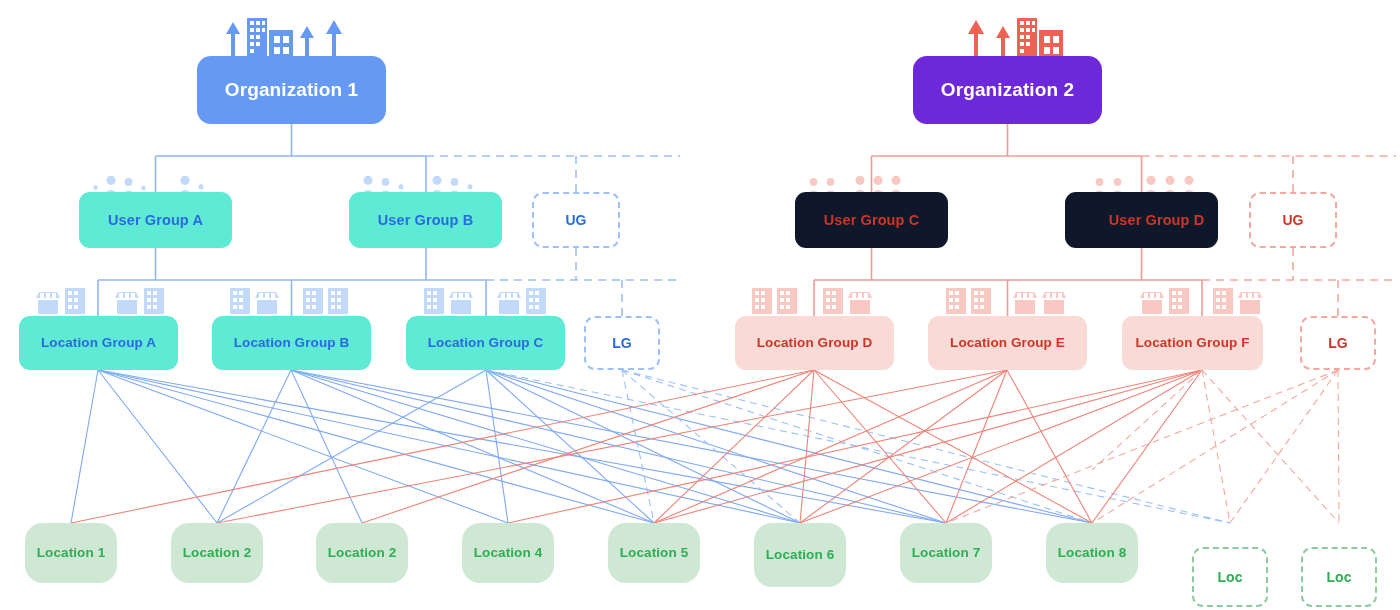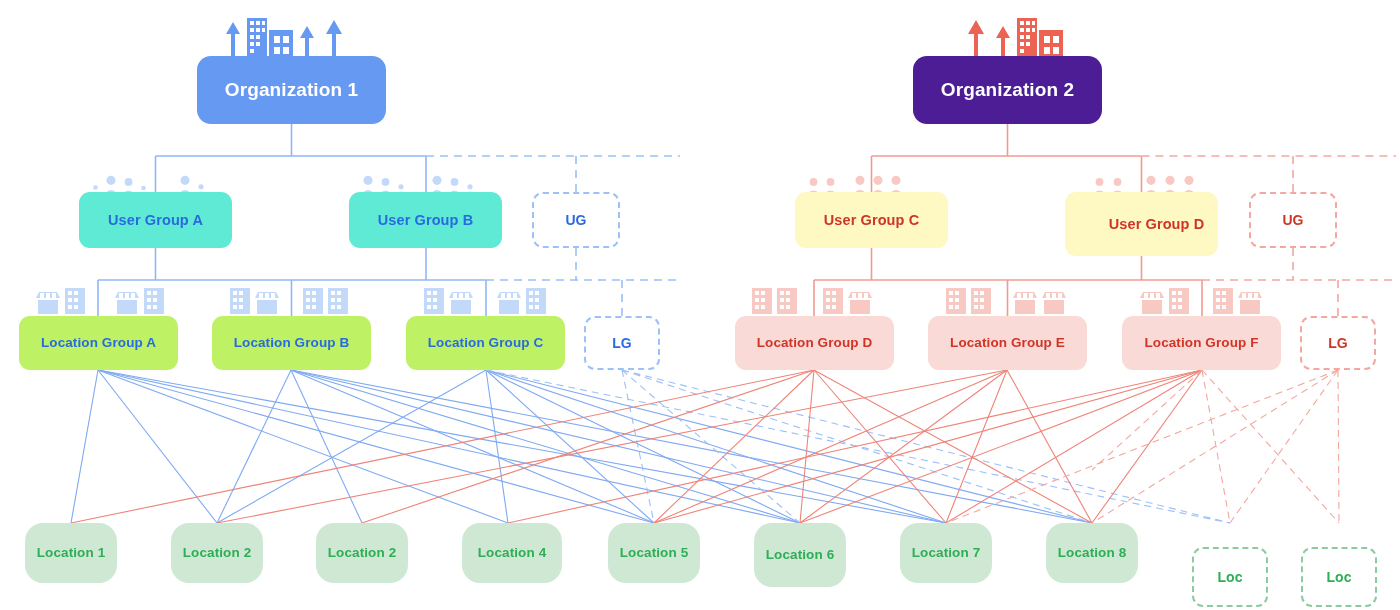--- a/index.html
+++ b/index.html
@@ -3,25 +3,25 @@
 <meta charset="utf-8">
 <style>
   html,body{margin:0;padding:0;background:#ffffff;}
   body{width:1400px;height:610px;font-family:"Liberation Sans",sans-serif;overflow:hidden;}
   #stage{position:relative;width:1400px;height:610px;}
   #wires{position:absolute;left:0;top:0;width:1400px;height:610px;}
   .node{position:absolute;box-sizing:border-box;display:flex;align-items:center;justify-content:center;
         text-align:center;line-height:1.15;font-weight:700;letter-spacing:.1px;}
   .org{border-radius:14px;color:#ffffff;font-size:19px;}
   .org.blue{background:#6699f2;}
-  .org.red{background:#4c1d95;}
+  .org.red{background:#6d28d9;}
   .grp{border-radius:11px;font-size:14.5px;}
   .ug.blue{background:#5eead4;color:#2a6ae0;}
-  .ug.red{background:#fef9c3;color:#cf3527;}
-  .lg.blue{background:#bef264;color:#2a6ae0;font-size:13.5px;}
+  .ug.red{background:#0f172a;color:#cf3527;}
+  .lg.blue{background:#5eead4;color:#2a6ae0;font-size:13.5px;}
   .lg.red{background:#fadad6;color:#cf3527;font-size:13.5px;}
   .loc{border-radius:18px;background:#cfe8d4;color:#2eae55;font-size:13.5px;}
   .ghost{background:transparent;border-radius:11px;border:2px dashed;font-size:14px;}
   .ghost.blue{border-color:#9cc0f7;color:#2a6ae0;}
   .ghost.red{border-color:#f3a79e;color:#cf3527;}
   .ghost.green{border-color:#8ccb9d;color:#2eae55;margin-top:24px;}
   .icons{position:absolute;display:flex;align-items:flex-end;gap:3px;pointer-events:none;}
   .ic{display:block;}
 </style>
 </head>
@@ -577,39 +577,39 @@
         </g>
       </svg>
   </div>
 
   <div class="node org blue" style="left:197px;top:56px;width:189px;height:68px;">Organization 1</div>
   <div class="node org red" style="left:913px;top:56px;width:189px;height:68px;">Organization 2</div>
 
   <div class="node grp ug blue" style="left:79px;top:192px;width:153px;height:56px;">User Group A</div>
   <div class="node grp ug blue" style="left:349px;top:192px;width:153px;height:56px;">User Group B</div>
   <div class="node grp ug red" style="left:795px;top:192px;width:153px;height:56px;">User Group C</div>
-  <div class="node grp ug red" style="left:1065px;top:192px;width:153px;height:64px;padding-left:30px;">User Group D</div>
+  <div class="node grp ug red" style="left:1065px;top:192px;width:153px;height:56px;padding-left:30px;">User Group D</div>
 
   <div class="node ghost blue" style="left:532px;top:192px;width:88px;height:56px;">UG</div>
   <div class="node ghost red" style="left:1249px;top:192px;width:88px;height:56px;">UG</div>
 
   <div class="node grp lg blue" style="left:19px;top:316px;width:159px;height:54px;">Location Group A</div>
   <div class="node grp lg blue" style="left:212px;top:316px;width:159px;height:54px;">Location Group B</div>
   <div class="node grp lg blue" style="left:406px;top:316px;width:159px;height:54px;">Location Group C</div>
   <div class="node grp lg red" style="left:735px;top:316px;width:159px;height:54px;">Location Group D</div>
   <div class="node grp lg red" style="left:928px;top:316px;width:159px;height:54px;">Location Group E</div>
-  <div class="node grp lg red" style="left:1122px;top:316px;width:159px;height:54px;">Location Group F</div>
+  <div class="node grp lg red" style="left:1122px;top:316px;width:141px;height:54px;">Location Group F</div>
 
   <div class="node ghost blue" style="left:584px;top:316px;width:76px;height:54px;">LG</div>
   <div class="node ghost red" style="left:1300px;top:316px;width:76px;height:54px;">LG</div>
 
   <div class="node loc" style="left:25px;top:523px;width:92px;height:60px;">Location 1</div>
   <div class="node loc" style="left:171px;top:523px;width:92px;height:60px;">Location 2</div>
   <div class="node loc" style="left:316px;top:523px;width:92px;height:60px;">Location 2</div>
-  <div class="node loc" style="left:462px;top:523px;width:100px;height:60px;">Location 4</div>
+  <div class="node loc" style="left:462px;top:523px;width:92px;height:60px;">Location 4</div>
   <div class="node loc" style="left:608px;top:523px;width:92px;height:60px;">Location 5</div>
   <div class="node loc" style="left:754px;top:523px;width:92px;height:64px;">Location 6</div>
   <div class="node loc" style="left:900px;top:523px;width:92px;height:60px;">Location 7</div>
   <div class="node loc" style="left:1046px;top:523px;width:92px;height:60px;">Location 8</div>
 
   <div class="node ghost green" style="left:1192px;top:523px;width:76px;height:60px;">Loc</div>
   <div class="node ghost green" style="left:1301px;top:523px;width:76px;height:60px;">Loc</div>
 
 </div>
 

